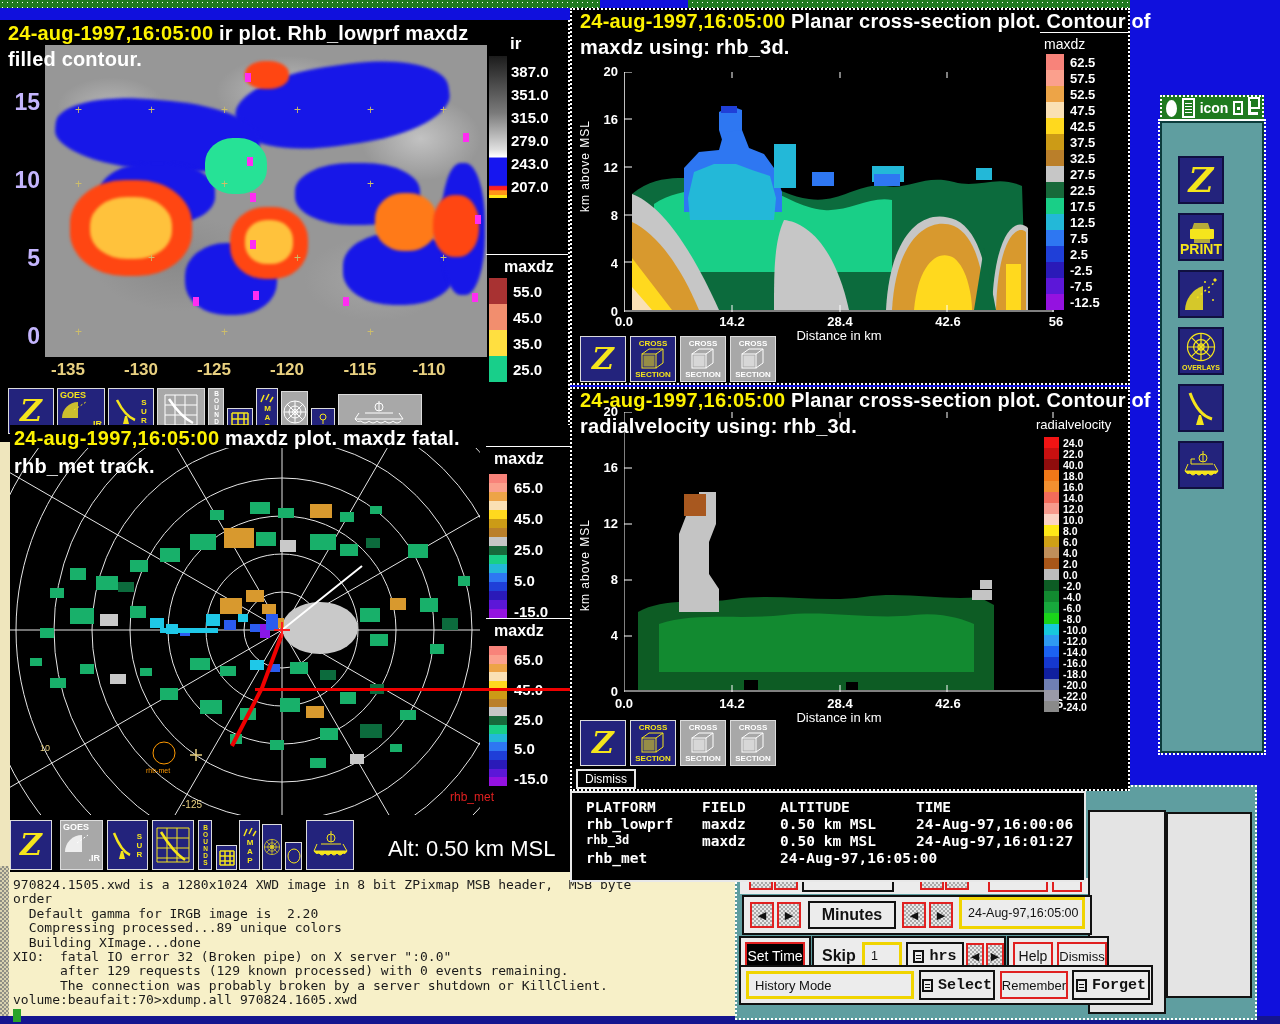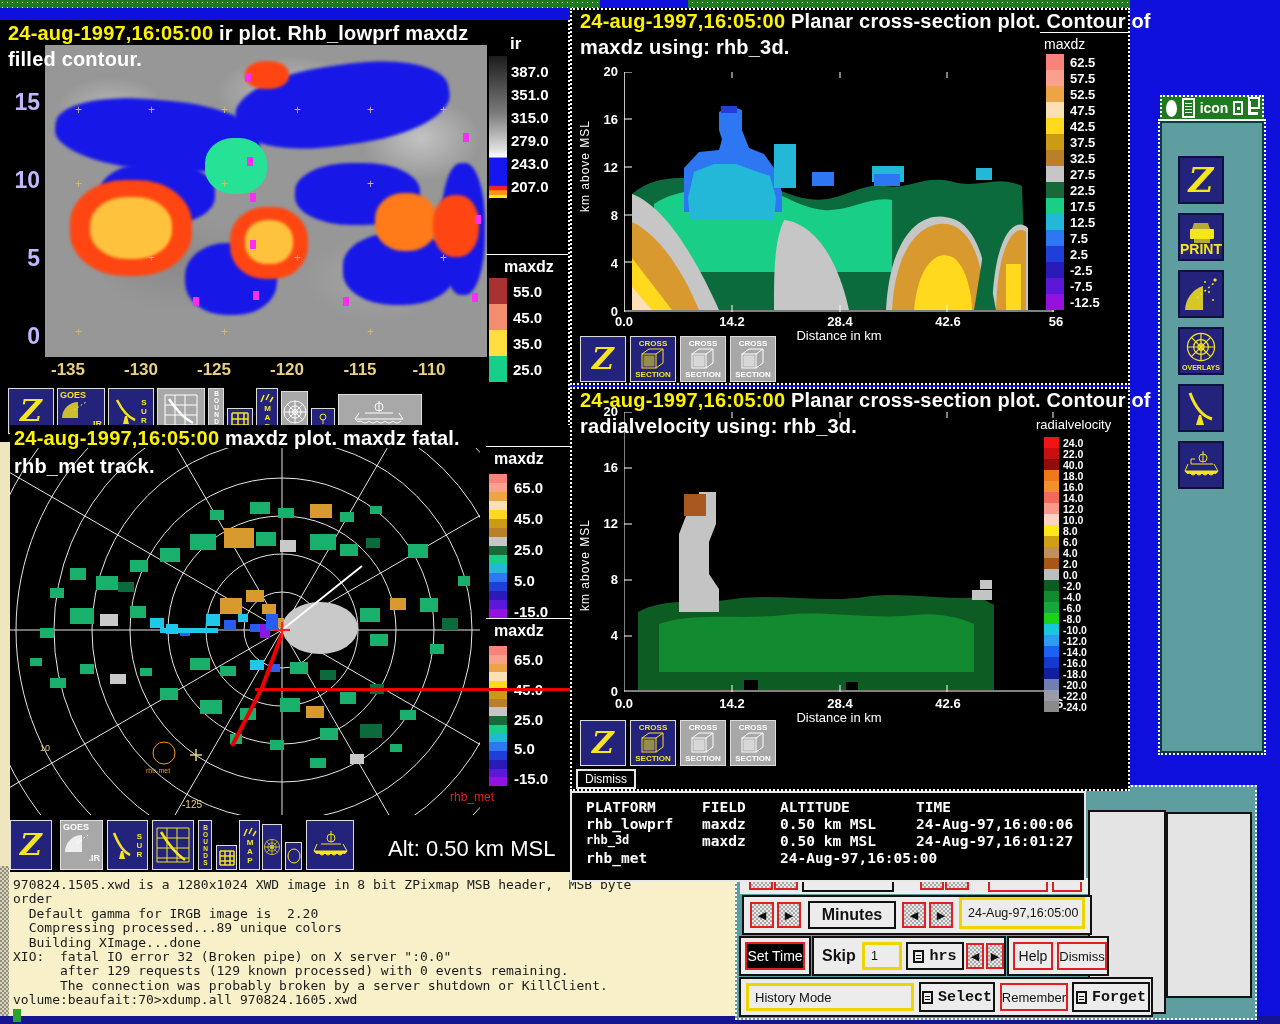--- a/index.html
+++ b/index.html
@@ -165,21 +165,21 @@
     </div>
     <div class="panel" style="left:270px;top:149px;width:102px;height:40px;">
       <div class="redbtn" style="left:4px;top:4px;width:40px;height:28px;">
         <span>Help</span>
       </div>
       <div class="redbtn" style="left:48px;top:4px;width:50px;height:28px;font-size:13px;">
         <span>Dismiss</span>
       </div>
     </div>
 
-    <div class="panel" style="left:2px;top:190px;width:414px;height:40px;">
+    <div class="panel" style="left:2px;top:178px;width:414px;height:40px;">
       <div class="yfield" style="left:5px;top:4px;width:168px;height:28px;font-size:13px;">
         <span>History Mode</span>
       </div>
       <div class="menubtn" style="left:178px;top:3px;width:76px;height:30px;">
         <span class="menu-ic"></span>
         <span>Select</span>
       </div>
       <div class="redbtn" style="left:259px;top:4px;width:68px;height:28px;font-size:13px;">
         <span>Remember</span>
       </div>

